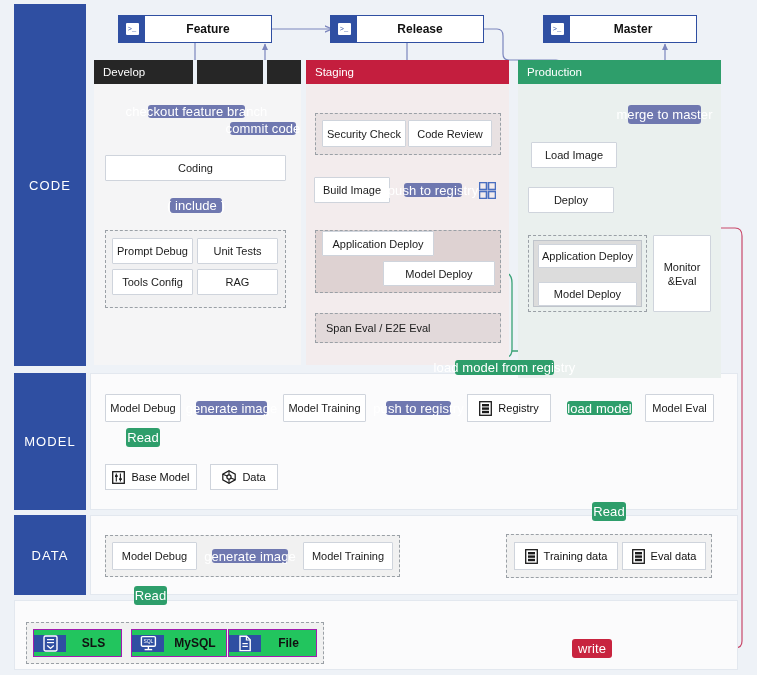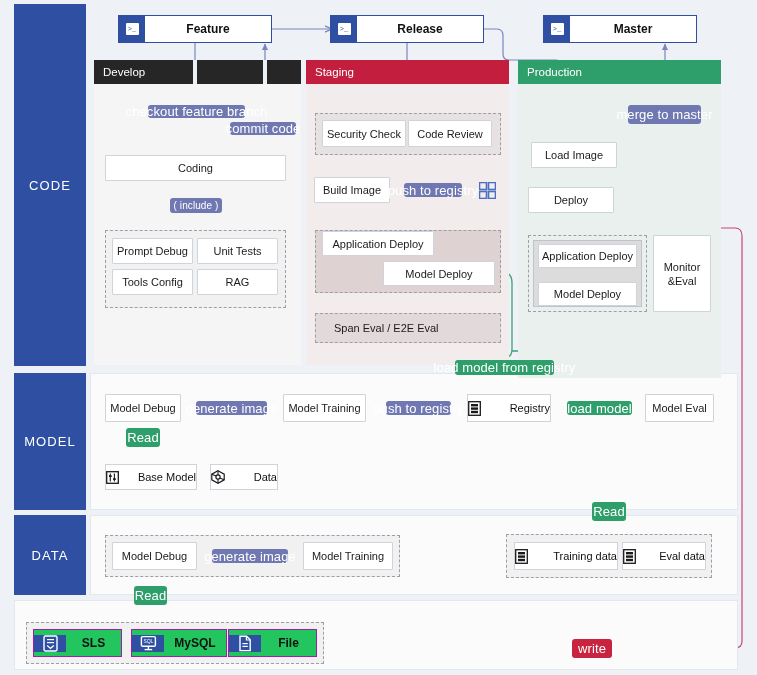--- a/index.html
+++ b/index.html
@@ -39,21 +39,21 @@
   
   .chip{
     display:flex;align-items:center;justify-content:center;
     font-size:13px;color:#fff;border-radius:3px;
     box-sizing:border-box;white-space:nowrap;padding:0 5px;
     letter-spacing:.1px;
   }
   .chip-blue{background:#6f78b0;}
   .chip-green{background:#2e9e6b;}
   .chip-red{background:#c8243f;}
-  .chip-include{background:#6f78b0;color:#fff;font-size:10px;}
+  .chip-include{background:#6f78b0;color:#fff;font-size:13px;}
 
   
   .term{
     display:flex;align-items:stretch;border:1px solid #2f4fa2;
     background:#fff;box-sizing:border-box;
   }
   .term-ico{
     width:26px;background:#2f4fa2;display:flex;align-items:center;justify-content:center;
   }
   .term-ico .sq{
@@ -68,21 +68,21 @@
   .store{
     display:flex;align-items:center;border:1px solid #a21caf;background:#22c55e;
     box-sizing:border-box;
   }
   .store-ico{width:32px;background:#2f4fa2;display:flex;align-items:center;justify-content:center;}
   .store-lbl{flex:1;display:flex;align-items:center;justify-content:center;font-size:12px;font-weight:bold;color:#111;}
 
   
   .iconnode{
     background:#fff;border:1px solid #cfd4dc;box-sizing:border-box;
-    display:flex;align-items:center;justify-content:space-between;gap:6px;
+    display:flex;align-items:center;justify-content:center;gap:6px;
     font-size:11px;color:#111;
   }
   .iconnode .gl{display:flex;align-items:center;}
 
   svg{display:block;}
 </style>
 </head>
 <body>
 
 <div id="canvas">
@@ -275,21 +275,21 @@
     </svg>
   </div>
   <div class="abs dashed" style="left:315px;top:230px;width:186px;height:63px;background:#ded2d2;"></div>
   <div class="abs node" style="left:322px;top:231px;width:112px;height:25px;">
     <span>Application Deploy</span>
   </div>
   <div class="abs node" style="left:383px;top:261px;width:112px;height:25px;">
     <span>Model Deploy</span>
   </div>
   <div class="abs dashed" style="left:315px;top:313px;width:186px;height:30px;background:#e2d9da;
-              display:flex;align-items:center;padding-left:18px;font-size:11px;color:#1b1b1b;">
+              display:flex;align-items:center;padding-left:10px;font-size:11px;color:#1b1b1b;">
     <span>Span Eval / E2E Eval</span>
   </div>
 
   <div class="abs" style="left:518px;top:60px;width:203px;height:318px;background:#eaf0ee;"></div>
   <div class="abs stage-head" style="left:518px;top:60px;width:203px;background:#2e9e6b;">
     <span>Production</span>
   </div>
   <div class="abs chip chip-blue" style="left:628px;top:105px;width:73px;height:19px;">
     <span>merge to master</span>
   </div>

